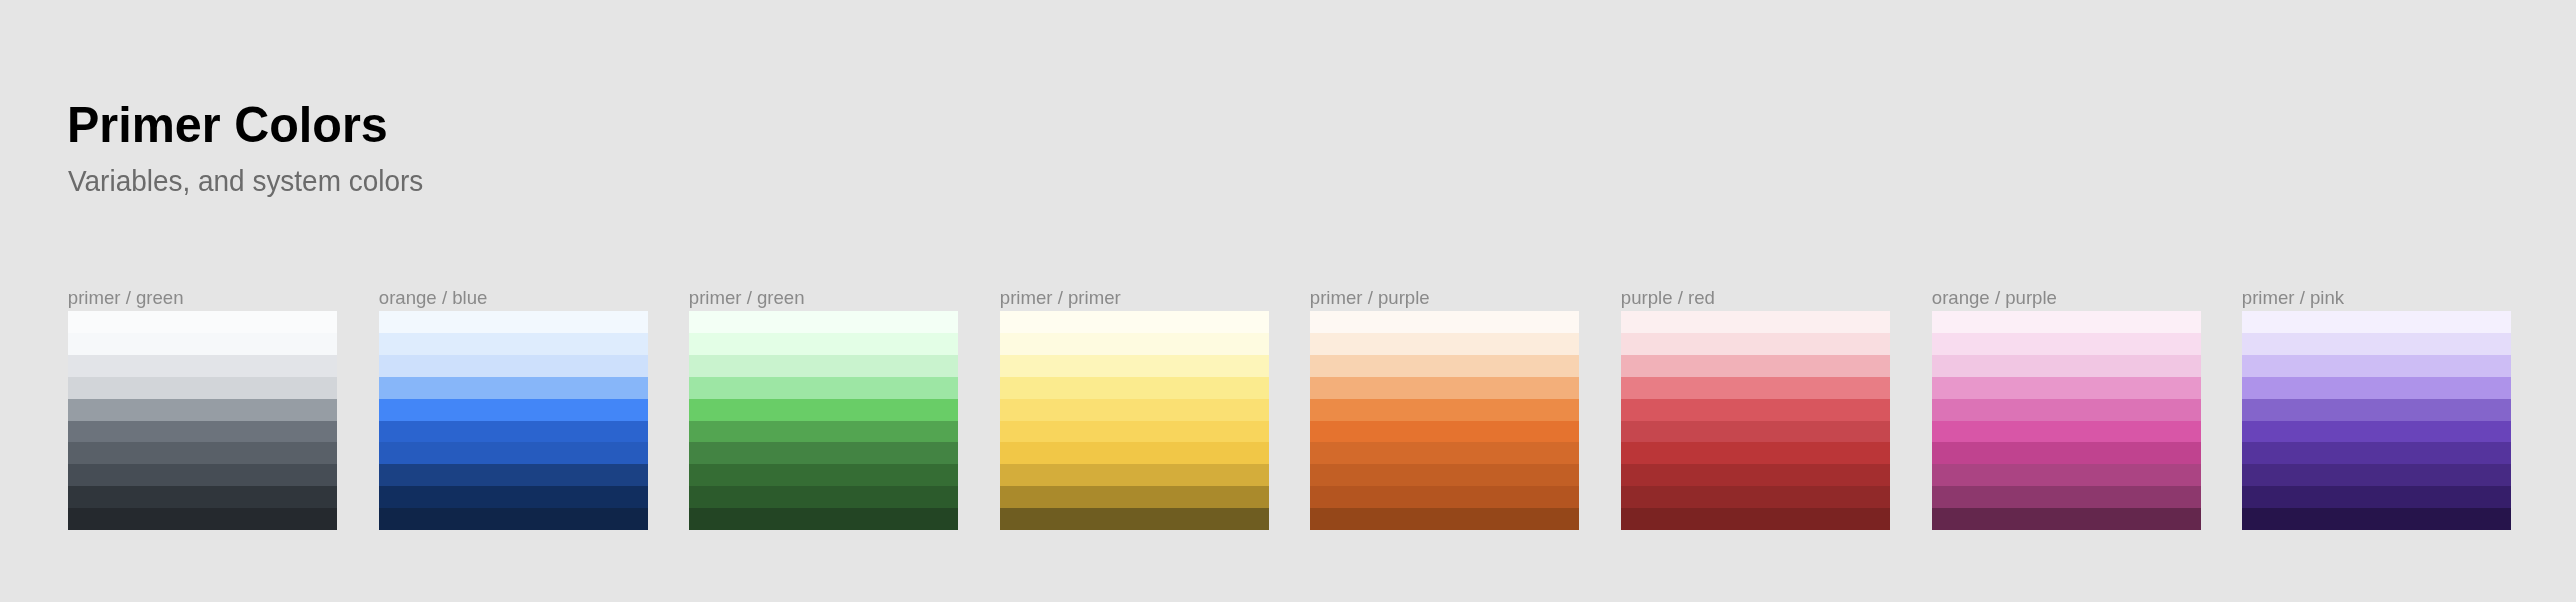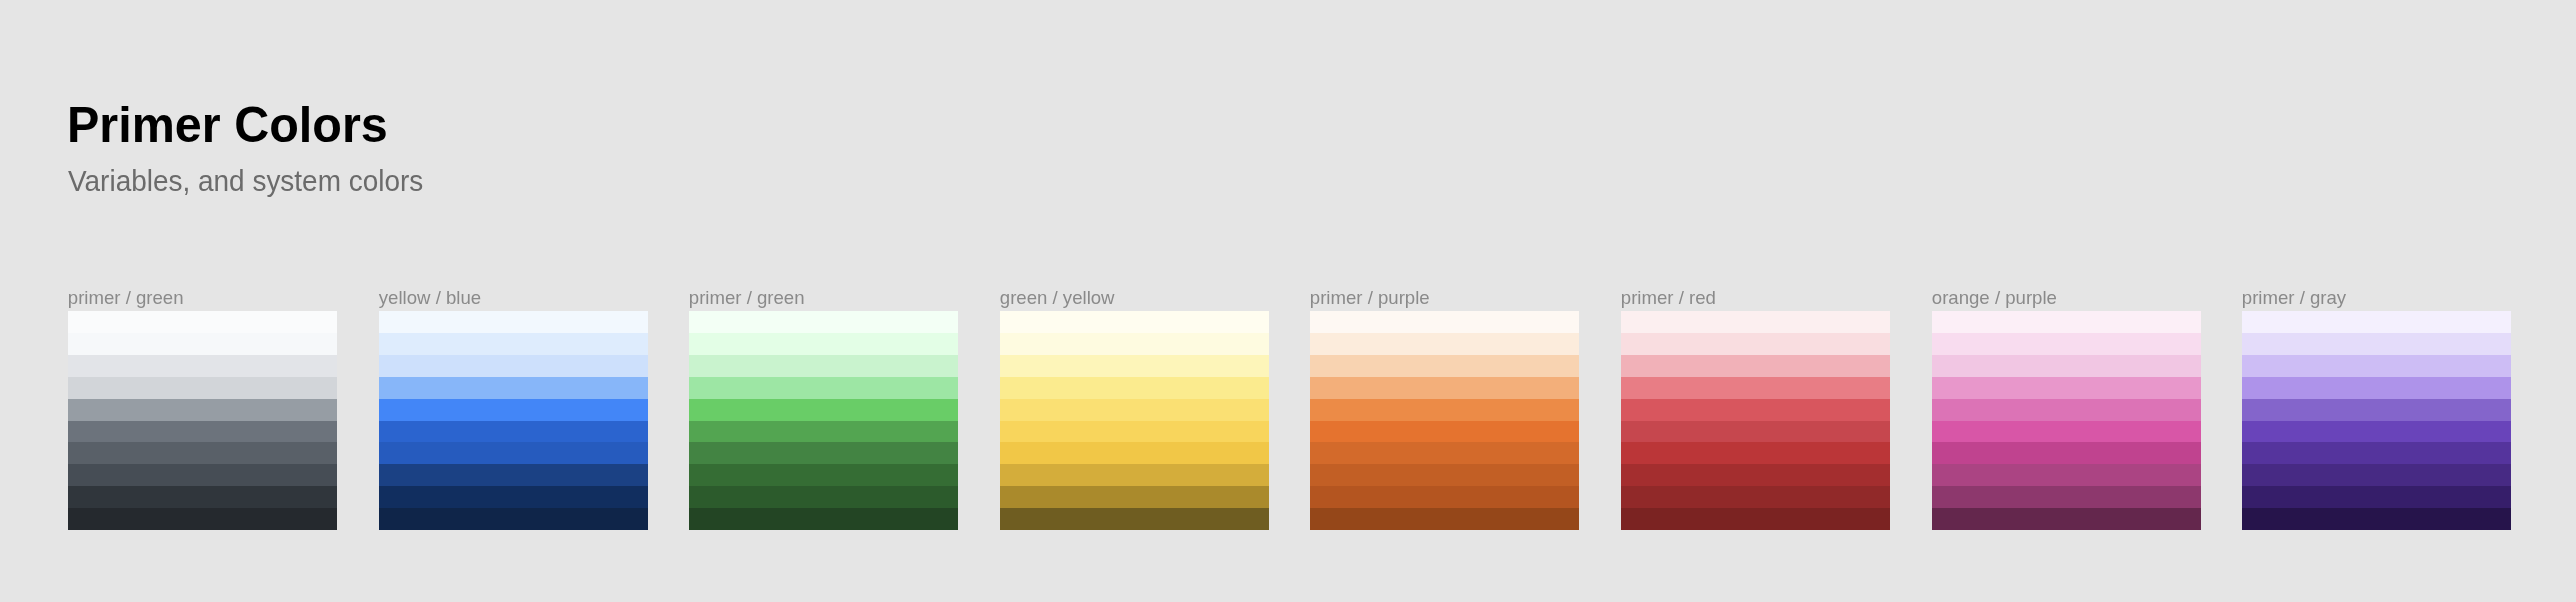--- a/index.html
+++ b/index.html
@@ -96,21 +96,21 @@
           <div class="swatch-band" style="background: rgb(210, 213, 217);"></div>
           <div class="swatch-band" style="background: rgb(150, 157, 164);"></div>
           <div class="swatch-band" style="background: rgb(108, 115, 124);"></div>
           <div class="swatch-band" style="background: rgb(89, 96, 104);"></div>
           <div class="swatch-band" style="background: rgb(70, 77, 85);"></div>
           <div class="swatch-band" style="background: rgb(48, 54, 60);"></div>
           <div class="swatch-band" style="background: rgb(37, 41, 46);"></div>
         </div>
       </div>
       <div class="swatch-group" style="left: 311px;">
-        <div class="swatch-label">yellow / blue</div>
+        <div class="swatch-label">orange / blue</div>
         <div class="swatch-stack">
           <div class="swatch-band" style="background: rgb(242, 248, 254);"></div>
           <div class="swatch-band" style="background: rgb(222, 236, 253);"></div>
           <div class="swatch-band" style="background: rgb(205, 224, 252);"></div>
           <div class="swatch-band" style="background: rgb(135, 182, 249);"></div>
           <div class="swatch-band" style="background: rgb(67, 134, 247);"></div>
           <div class="swatch-band" style="background: rgb(43, 100, 207);"></div>
           <div class="swatch-band" style="background: rgb(38, 91, 190);"></div>
           <div class="swatch-band" style="background: rgb(27, 65, 132);"></div>
           <div class="swatch-band" style="background: rgb(17, 46, 95);"></div>
@@ -126,21 +126,21 @@
           <div class="swatch-band" style="background: rgb(157, 230, 164);"></div>
           <div class="swatch-band" style="background: rgb(105, 205, 103);"></div>
           <div class="swatch-band" style="background: rgb(83, 165, 81);"></div>
           <div class="swatch-band" style="background: rgb(67, 132, 67);"></div>
           <div class="swatch-band" style="background: rgb(53, 109, 52);"></div>
           <div class="swatch-band" style="background: rgb(44, 91, 44);"></div>
           <div class="swatch-band" style="background: rgb(35, 69, 36);"></div>
         </div>
       </div>
       <div class="swatch-group" style="left: 932px;">
-        <div class="swatch-label">green / yellow</div>
+        <div class="swatch-label">primer / primer</div>
         <div class="swatch-stack">
           <div class="swatch-band" style="background: rgb(255, 253, 240);"></div>
           <div class="swatch-band" style="background: rgb(254, 251, 224);"></div>
           <div class="swatch-band" style="background: rgb(253, 245, 185);"></div>
           <div class="swatch-band" style="background: rgb(251, 235, 142);"></div>
           <div class="swatch-band" style="background: rgb(250, 224, 115);"></div>
           <div class="swatch-band" style="background: rgb(248, 213, 92);"></div>
           <div class="swatch-band" style="background: rgb(241, 199, 71);"></div>
           <div class="swatch-band" style="background: rgb(212, 173, 59);"></div>
           <div class="swatch-band" style="background: rgb(170, 138, 44);"></div>
@@ -156,21 +156,21 @@
           <div class="swatch-band" style="background: rgb(243, 175, 122);"></div>
           <div class="swatch-band" style="background: rgb(236, 139, 71);"></div>
           <div class="swatch-band" style="background: rgb(229, 115, 47);"></div>
           <div class="swatch-band" style="background: rgb(211, 106, 43);"></div>
           <div class="swatch-band" style="background: rgb(194, 95, 37);"></div>
           <div class="swatch-band" style="background: rgb(180, 85, 32);"></div>
           <div class="swatch-band" style="background: rgb(149, 71, 25);"></div>
         </div>
       </div>
       <div class="swatch-group" style="left: 1553px;">
-        <div class="swatch-label">primer / red</div>
+        <div class="swatch-label">purple / red</div>
         <div class="swatch-stack">
           <div class="swatch-band" style="background: rgb(252, 239, 240);"></div>
           <div class="swatch-band" style="background: rgb(249, 221, 224);"></div>
           <div class="swatch-band" style="background: rgb(241, 177, 184);"></div>
           <div class="swatch-band" style="background: rgb(232, 125, 133);"></div>
           <div class="swatch-band" style="background: rgb(216, 86, 94);"></div>
           <div class="swatch-band" style="background: rgb(198, 71, 78);"></div>
           <div class="swatch-band" style="background: rgb(187, 54, 56);"></div>
           <div class="swatch-band" style="background: rgb(164, 46, 47);"></div>
           <div class="swatch-band" style="background: rgb(145, 41, 41);"></div>
@@ -186,21 +186,21 @@
           <div class="swatch-band" style="background: rgb(232, 151, 203);"></div>
           <div class="swatch-band" style="background: rgb(220, 115, 182);"></div>
           <div class="swatch-band" style="background: rgb(216, 86, 167);"></div>
           <div class="swatch-band" style="background: rgb(192, 67, 143);"></div>
           <div class="swatch-band" style="background: rgb(171, 68, 131);"></div>
           <div class="swatch-band" style="background: rgb(141, 56, 109);"></div>
           <div class="swatch-band" style="background: rgb(100, 39, 77);"></div>
         </div>
       </div>
       <div class="swatch-group" style="left: 2174px;">
-        <div class="swatch-label">primer / gray</div>
+        <div class="swatch-label">primer / pink</div>
         <div class="swatch-stack">
           <div class="swatch-band" style="background: rgb(244, 240, 254);"></div>
           <div class="swatch-band" style="background: rgb(228, 220, 250);"></div>
           <div class="swatch-band" style="background: rgb(205, 189, 245);"></div>
           <div class="swatch-band" style="background: rgb(174, 147, 234);"></div>
           <div class="swatch-band" style="background: rgb(132, 101, 203);"></div>
           <div class="swatch-band" style="background: rgb(105, 68, 186);"></div>
           <div class="swatch-band" style="background: rgb(85, 52, 157);"></div>
           <div class="swatch-band" style="background: rgb(71, 42, 132);"></div>
           <div class="swatch-band" style="background: rgb(54, 30, 106);"></div>

